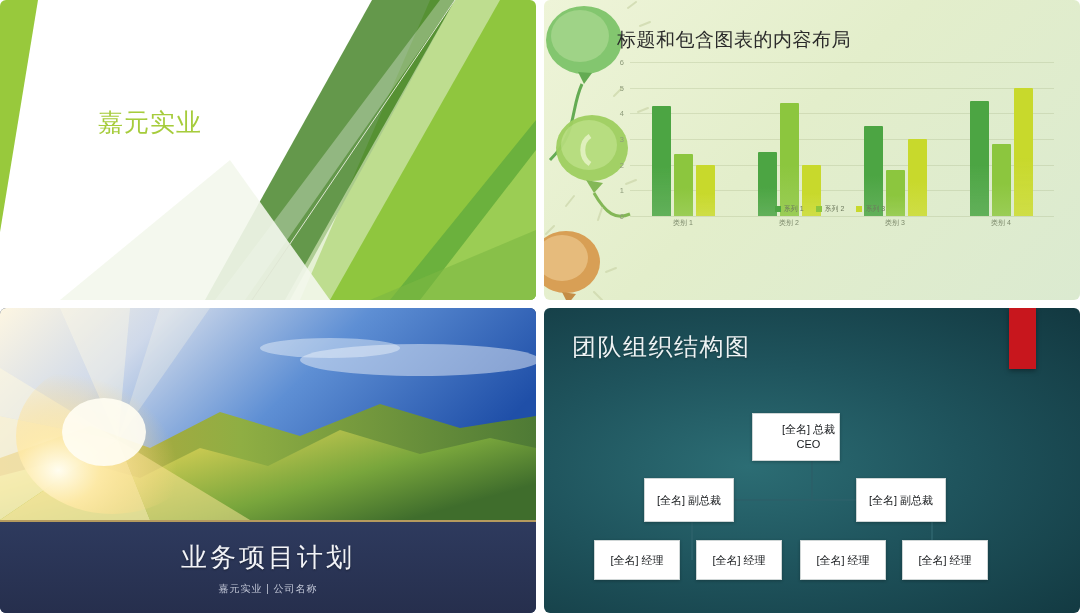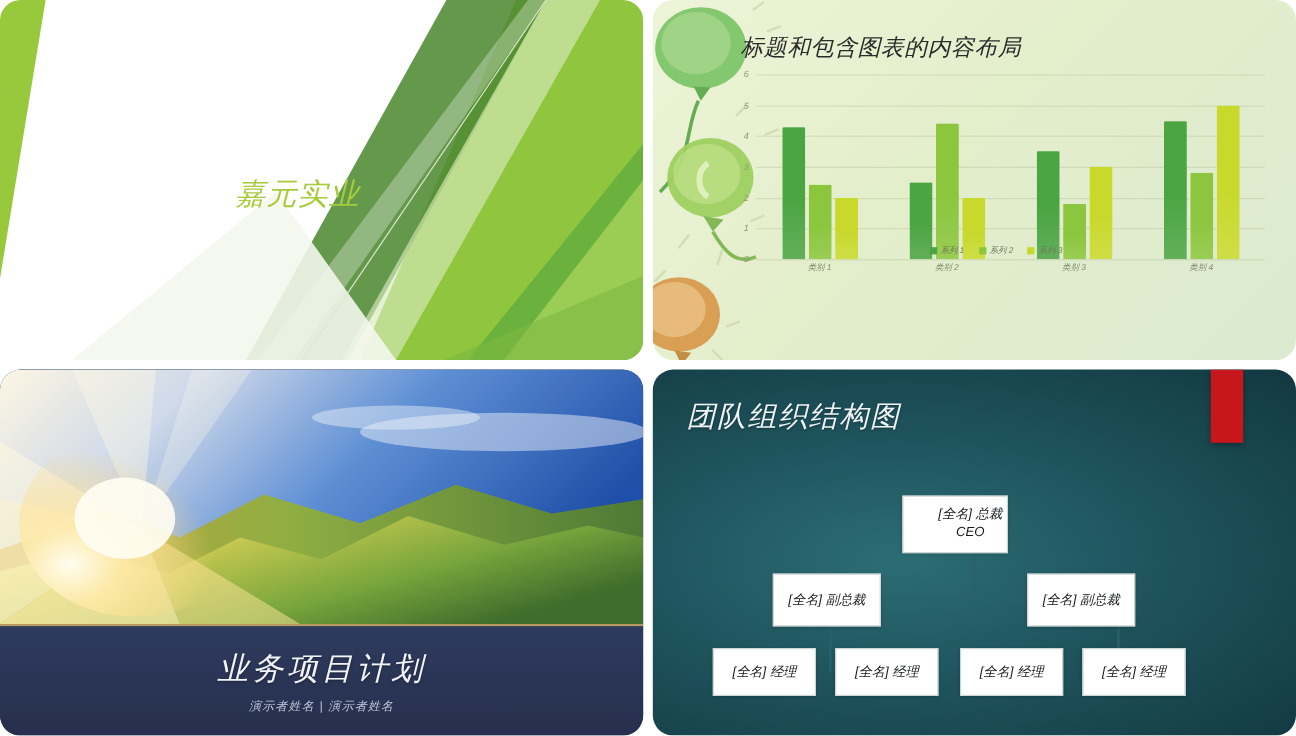--- a/index.html
+++ b/index.html
@@ -10,29 +10,29 @@
     overflow: hidden;
   }
   #grid {
     width: 1080px; height: 613px;
     display: grid;
     grid-template-columns: 536px 536px;
     grid-template-rows: 300px 305px;
     column-gap: 8px; row-gap: 8px;
     padding: 0;
   }
-  .slide { position: relative; overflow: hidden; border-radius: 17px; font-style: italic; }
+  .slide { position: relative; overflow: hidden; border-radius: 6px; }
 
   
   #slide-title { background: #ffffff; }
   #slide-title .facets { position: absolute; inset: 0; }
   #slide-title .facets svg { display: block; width: 100%; height: 100%; }
   #slide-title .title-block {
     position: absolute; right: 138px; top: 108px;
-    text-align: center; width: 300px; margin-top: 40px;
+    text-align: left; width: 300px;
   }
   #slide-title .t-line1, #slide-title .t-line2 {
     color: #a6cc3c; font-size: 25px; font-weight: 400; line-height: 1.18;
     letter-spacing: 1px; white-space: nowrap;
   }
   #slide-title .t-author {
     margin-top: 6px; color: #7a7a72; font-size: 10.5px; font-weight: bold;
     letter-spacing: .3px;
   }
   #slide-title .t-role, #slide-title .t-date {
@@ -287,21 +287,21 @@
           <path d="M118,132 L60,0 L130,0 L118,132 Z" fill="#fffbe8" opacity="0.55"></path>
           <path d="M118,132 L160,0 L210,0 L118,132 Z" fill="#fffbe8" opacity="0.4"></path>
         </g>
         <ellipse cx="112" cy="128" rx="96" ry="78" fill="url(#sunglow)"></ellipse>
         <ellipse cx="104" cy="124" rx="42" ry="34" fill="#fffdf2" opacity="0.92"></ellipse>
       </svg>
     </div>
     <div class="gold-rule"></div>
     <div class="band">
       <div class="p-title">业务项目计划</div>
-      <div class="p-sub">演示者姓名 | 演示者姓名</div>
+      <div class="p-sub">嘉元实业 | 公司名称</div>
     </div>
   </div>
 
   <div class="slide" id="slide-org">
     <div class="red-bar"></div>
     <div class="org-title">团队组织结构图</div>
     <div class="org-canvas">
       <svg viewBox="0 0 536 305" preserveAspectRatio="none">
         <g stroke="#2a6069" stroke-width="2" fill="none">
           <line x1="268" y1="153" x2="268" y2="192"></line>

